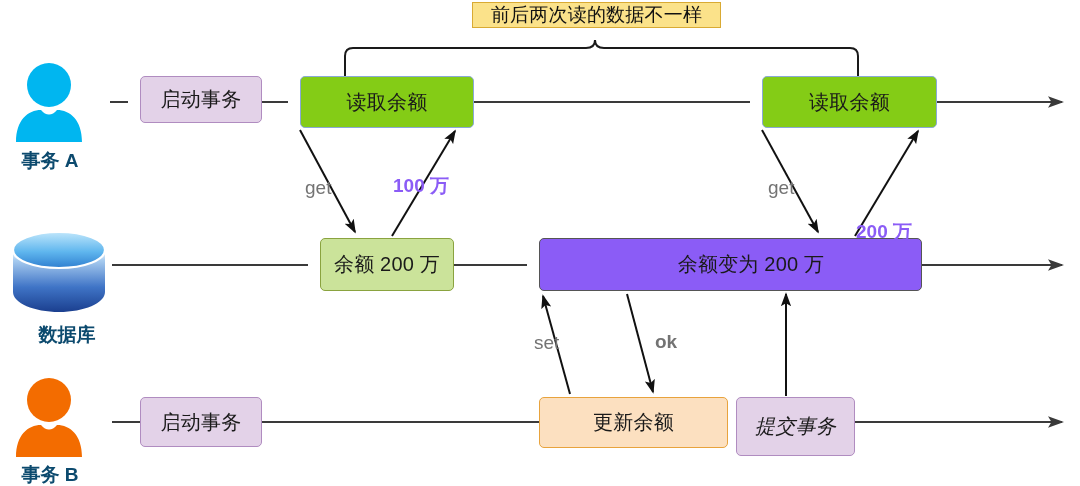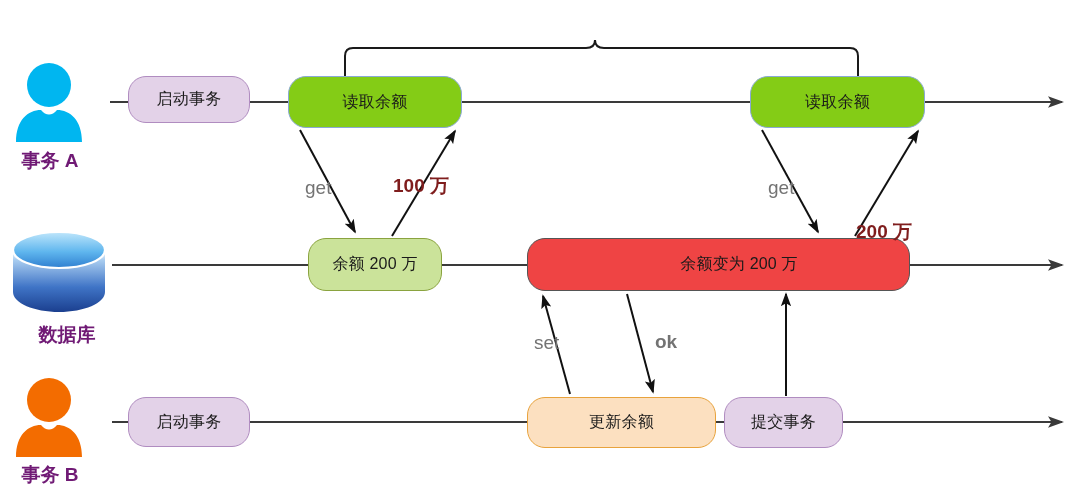--- a/index.html
+++ b/index.html
@@ -23,40 +23,41 @@
     top: 0;
     width: 1080px;
     height: 486px;
   }
   .node {
     position: absolute;
     box-sizing: border-box;
     display: flex;
     align-items: center;
     justify-content: center;
-    border-radius: 18px;
-    font-size: 16px;
+    border-radius: 5px;
+    font-size: 20px;
     color: #1a1a1a;
     white-space: nowrap;
     letter-spacing: 0.2px;
+    margin-left: 12px;
   }
   .n-purple {
     background: #e3d2e8;
     border: 1.4px solid #b08cc0;
   }
   .n-blue {
     background: #84cc16;
     border: 1.4px solid #8aa9d6;
   }
   .n-green {
     background: #cbe39a;
     border: 1.4px solid #8aa33f;
   }
   .n-yellow {
-    background: #ef4444;
+    background: #8b5cf6;
     border: 1.4px solid #555555;
     padding-left: 41px;
   }
   .n-orange {
     background: #fce0c0;
     border: 1.4px solid #e8a33d;
   }
   .banner {
     position: absolute;
     box-sizing: border-box;
@@ -67,35 +68,35 @@
     justify-content: center;
     font-size: 19px;
     color: #111111;
     white-space: nowrap;
     letter-spacing: 0.2px;
   }
   .lane-label {
     position: absolute;
     font-size: 19px;
     font-weight: bold;
-    color: #701a75;
+    color: #0c4a6e;
     white-space: nowrap;
     text-align: center;
   }
   .edge-label {
     position: absolute;
     font-size: 19px;
     color: #737373;
     white-space: nowrap;
   }
   .edge-label.bold {
     font-weight: bold;
   }
   .edge-label.red {
-    color: #7f1d1d;
+    color: #8b5cf6;
     font-weight: bold;
   }
 </style>
 </head>
 <body>
 
 <div id="canvas">
 
   <svg id="svg-layer" viewBox="0 0 1080 486" xmlns="http://www.w3.org/2000/svg">
     <defs>
@@ -189,40 +190,41 @@
       <ellipse cx="59" cy="250" rx="46" ry="18" fill="none" stroke="#ffffff" stroke-width="2.2"></ellipse>
     </g>
 
     
     <g>
       <circle cx="49" cy="400" r="22" fill="#f36c00"></circle>
       <path d="M16,457 C16,435 28,425 41,425 C46,431 52,431 57,425 C70,425 82,435 82,457 Z" fill="#f36c00"></path>
     </g>
   </svg>
 
+  <div class="banner" style="left:472px; top:2px; width:249px; height:26px;">前后两次读的数据不一样</div>
 
   <div class="lane-label" style="left:0px; top:148px; width:100px;">事务 A</div>
   <div class="lane-label" style="left:0px; top:322px; width:118px;padding-left:8px;">数据库</div>
   <div class="lane-label" style="left:0px; top:462px; width:100px;">事务 B</div>
 
   <div class="node n-purple" style="left:128px; top:76px; width:122px; height:47px;">启动事务</div>
 
   <div class="node n-blue" style="left:288px; top:76px; width:174px; height:52px;">读取余额</div>
 
   <div class="node n-blue" style="left:750px; top:76px; width:175px; height:52px;">读取余额</div>
 
   <div class="node n-green" style="left:308px; top:238px; width:134px; height:53px;">余额 200 万</div>
 
   <div class="node n-yellow" style="left:527px; top:238px; width:383px; height:53px;">余额变为 200 万</div>
 
   <div class="node n-purple" style="left:128px; top:397px; width:122px; height:50px;">启动事务</div>
 
   <div class="node n-orange" style="left:527px; top:397px; width:189px; height:51px;">更新余额</div>
 
-  <div class="node n-purple" style="left:724px; top:397px; width:119px; height:51px;">提交事务</div>
+  <div class="node n-purple" style="left:724px; top:397px; width:119px; height:59px;font-style:italic;">提交事务</div>
 
   <div class="edge-label" style="left:305px; top:177px;">get</div>
 
   <div class="edge-label red" style="left:393px; top:173px;">100 万</div>
 
   <div class="edge-label" style="left:768px; top:177px;">get</div>
 
   <div class="edge-label red" style="left:856px; top:172px;margin-top:47px;">200 万</div>
 
   <div class="edge-label" style="left:534px; top:332px;">set</div>

